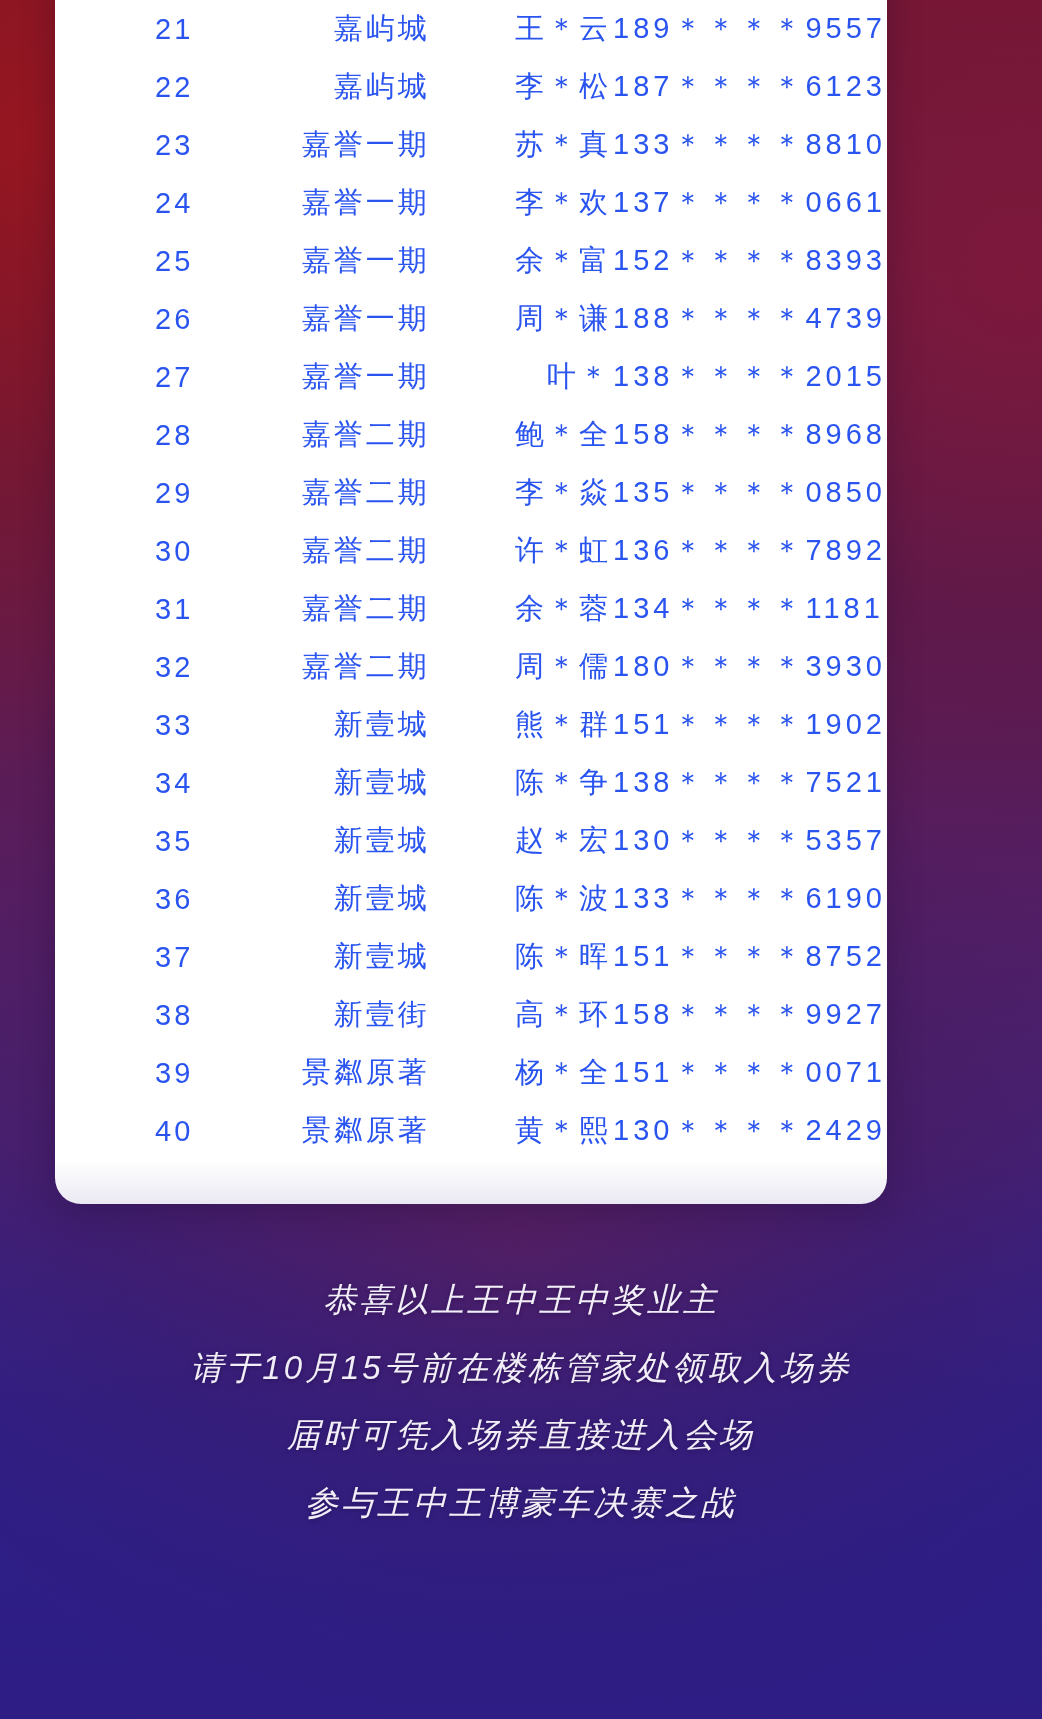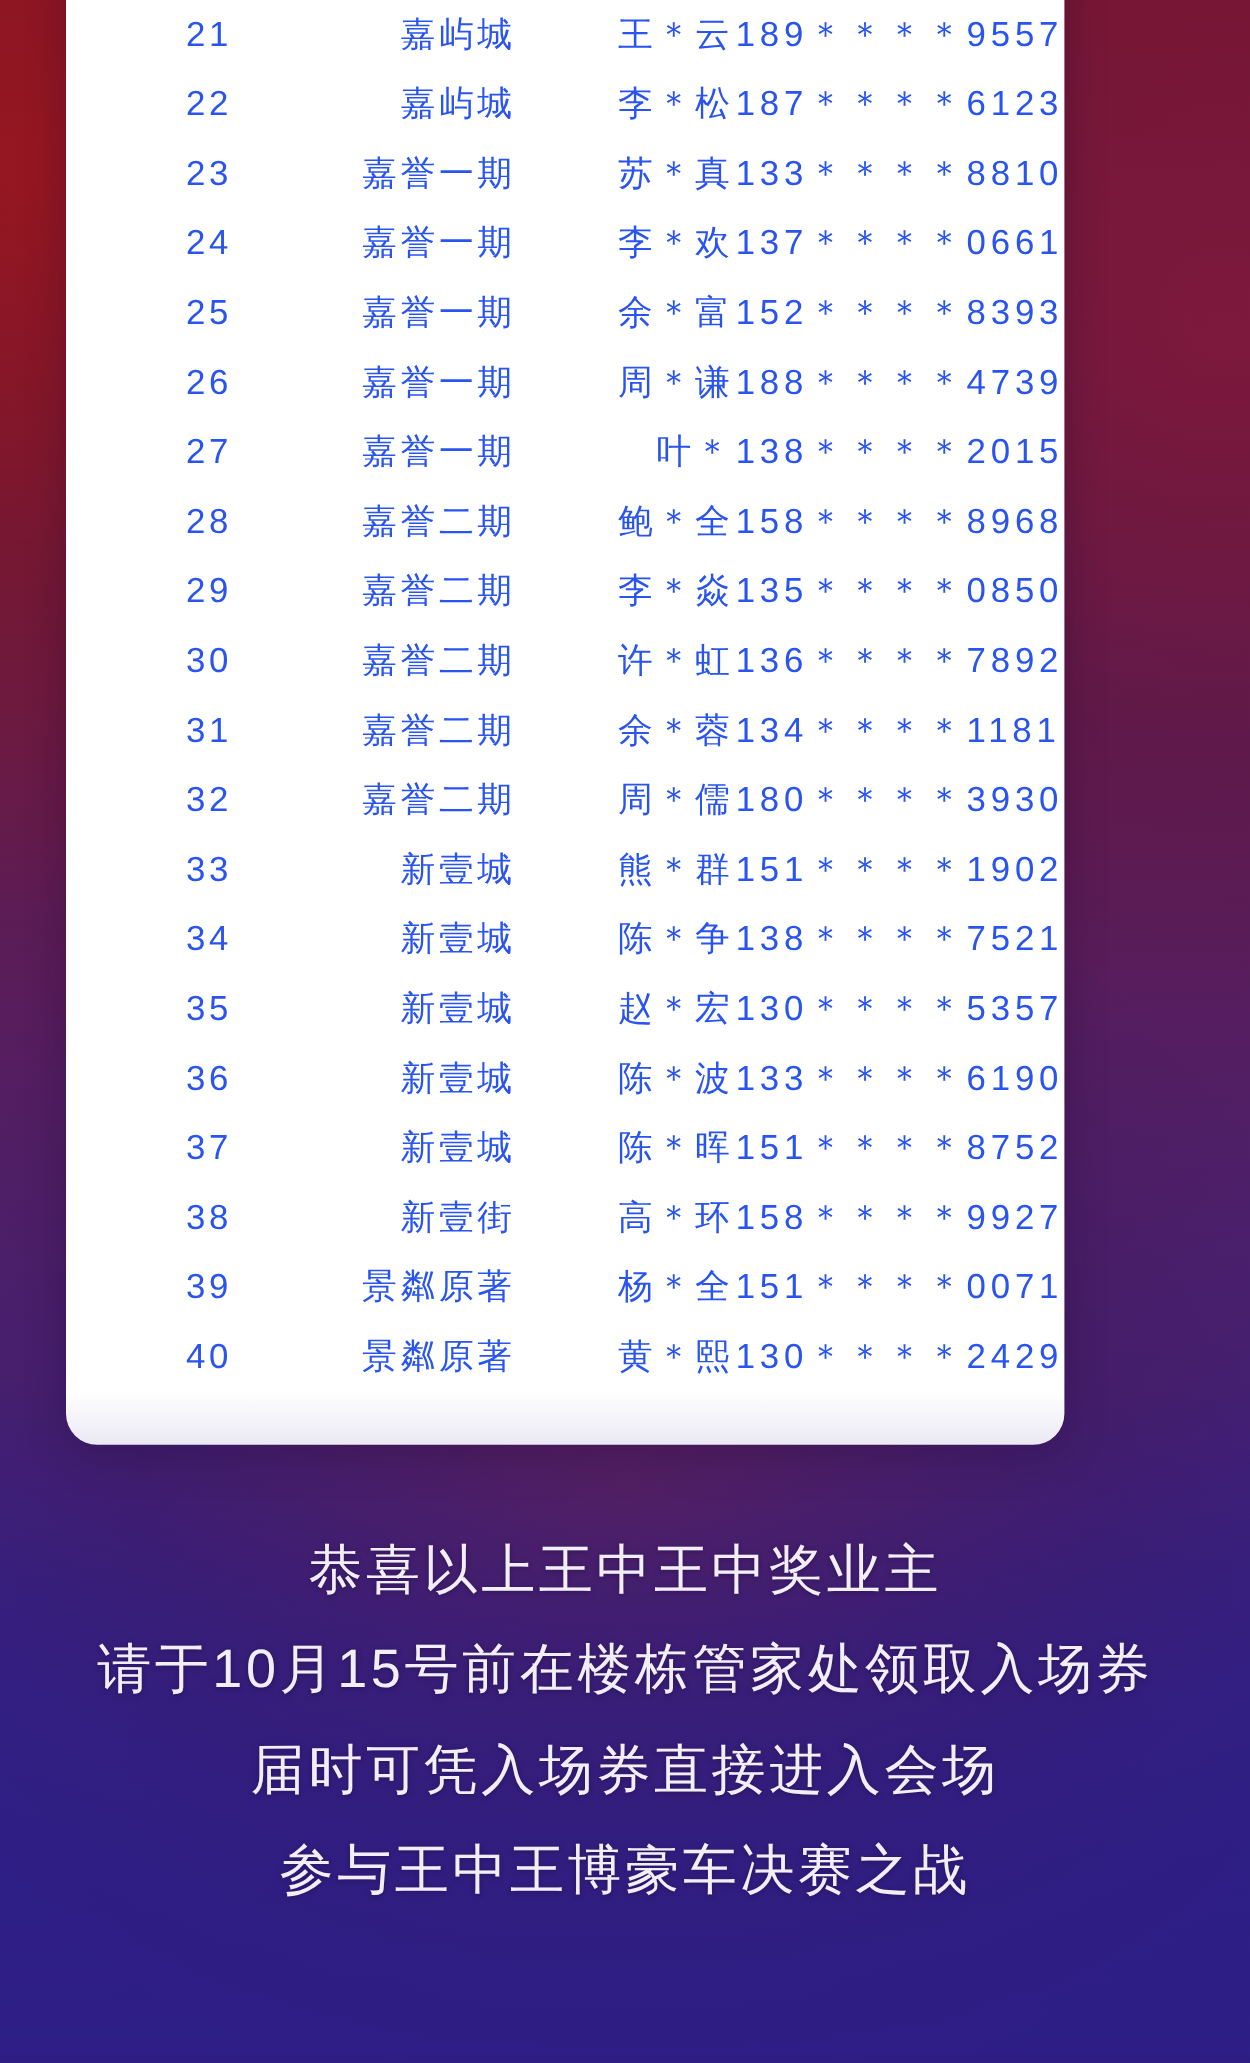--- a/index.html
+++ b/index.html
@@ -85,24 +85,25 @@
     position: absolute;
     left: 0;
     right: 0;
     top: 1278px;
     text-align: center;
     z-index: 3;
   }
   .footer p {
     margin: 0 0 24px 0;
     color: #f2eef8;
-    font-size: 45px;
+    font-size: 33px;
     letter-spacing: 3px;
     line-height: 1.32;
     text-shadow: 0 1px 4px rgba(30, 10, 60, 0.5);
+    font-style: italic;
   }
   .footer p:last-child { margin-bottom: 0; }
 </style>
 </head>
 <body>
 
 <div class="page">
 
   <div class="card">
     <table class="table">

